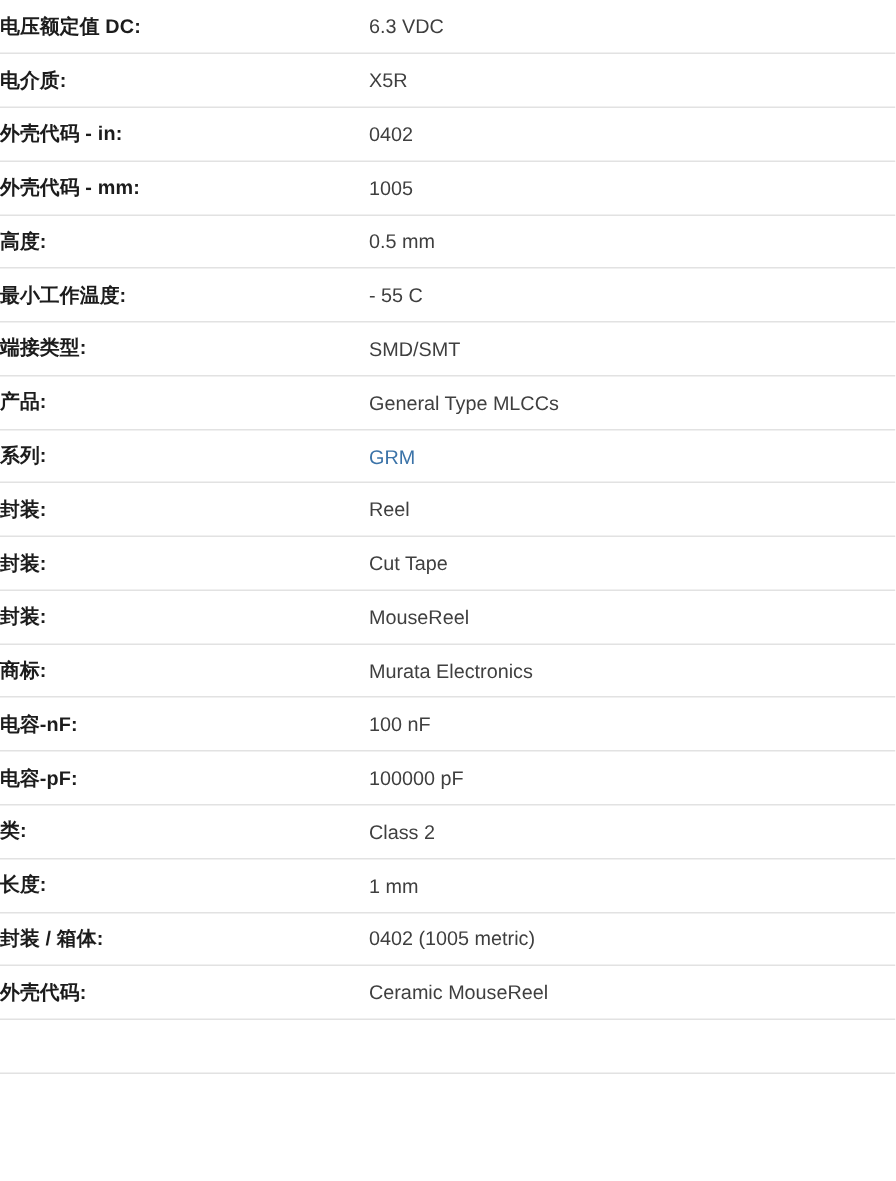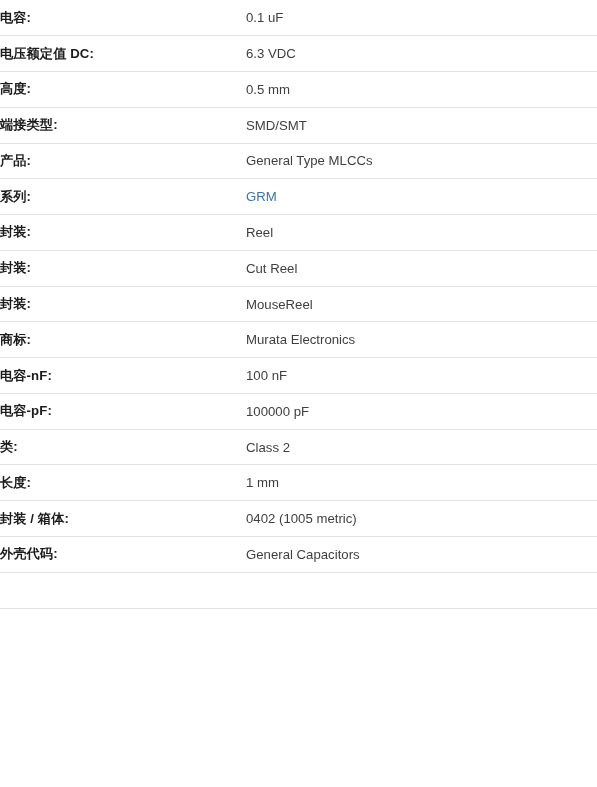--- a/index.html
+++ b/index.html
@@ -53,50 +53,62 @@
     text-decoration: none;
     cursor: pointer;
   }
 </style>
 </head>
 <body>
 
 <table id="spec-table">
   <tbody>
       <tr>
-        <td class="label-cell"><span>电容:</span></td>
-        <td class="value-cell"><span>0.1 uF</span></td>
-      </tr>
-      <tr>
         <td class="label-cell"><span>电压额定值 DC:</span></td>
         <td class="value-cell"><span>6.3 VDC</span></td>
       </tr>
       <tr>
+        <td class="label-cell"><span>电介质:</span></td>
+        <td class="value-cell"><span>X5R</span></td>
+      </tr>
+      <tr>
+        <td class="label-cell"><span>外壳代码 - in:</span></td>
+        <td class="value-cell"><span>0402</span></td>
+      </tr>
+      <tr>
+        <td class="label-cell"><span>外壳代码 - mm:</span></td>
+        <td class="value-cell"><span>1005</span></td>
+      </tr>
+      <tr>
         <td class="label-cell"><span>高度:</span></td>
         <td class="value-cell"><span>0.5 mm</span></td>
+      </tr>
+      <tr>
+        <td class="label-cell"><span>最小工作温度:</span></td>
+        <td class="value-cell"><span>- 55 C</span></td>
       </tr>
       <tr>
         <td class="label-cell"><span>端接类型:</span></td>
         <td class="value-cell"><span>SMD/SMT</span></td>
       </tr>
       <tr>
         <td class="label-cell"><span>产品:</span></td>
         <td class="value-cell"><span>General Type MLCCs</span></td>
       </tr>
       <tr>
         <td class="label-cell"><span>系列:</span></td>
         <td class="value-cell"><span class="link-text">GRM</span></td>
       </tr>
       <tr>
         <td class="label-cell"><span>封装:</span></td>
         <td class="value-cell"><span>Reel</span></td>
       </tr>
       <tr>
         <td class="label-cell"><span>封装:</span></td>
-        <td class="value-cell"><span>Cut Reel</span></td>
+        <td class="value-cell"><span>Cut Tape</span></td>
       </tr>
       <tr>
         <td class="label-cell"><span>封装:</span></td>
         <td class="value-cell"><span>MouseReel</span></td>
       </tr>
       <tr>
         <td class="label-cell"><span>商标:</span></td>
         <td class="value-cell"><span>Murata Electronics</span></td>
       </tr>
       <tr>
@@ -114,20 +126,20 @@
       <tr>
         <td class="label-cell"><span>长度:</span></td>
         <td class="value-cell"><span>1 mm</span></td>
       </tr>
       <tr>
         <td class="label-cell"><span>封装 / 箱体:</span></td>
         <td class="value-cell"><span>0402 (1005 metric)</span></td>
       </tr>
       <tr>
         <td class="label-cell"><span>外壳代码:</span></td>
-        <td class="value-cell"><span>General Capacitors</span></td>
+        <td class="value-cell"><span>Ceramic MouseReel</span></td>
       </tr>
       <tr>
         <td class="label-cell"></td>
         <td class="value-cell"></td>
       </tr>
     </tbody>
 </table>
 
 </body></html>

